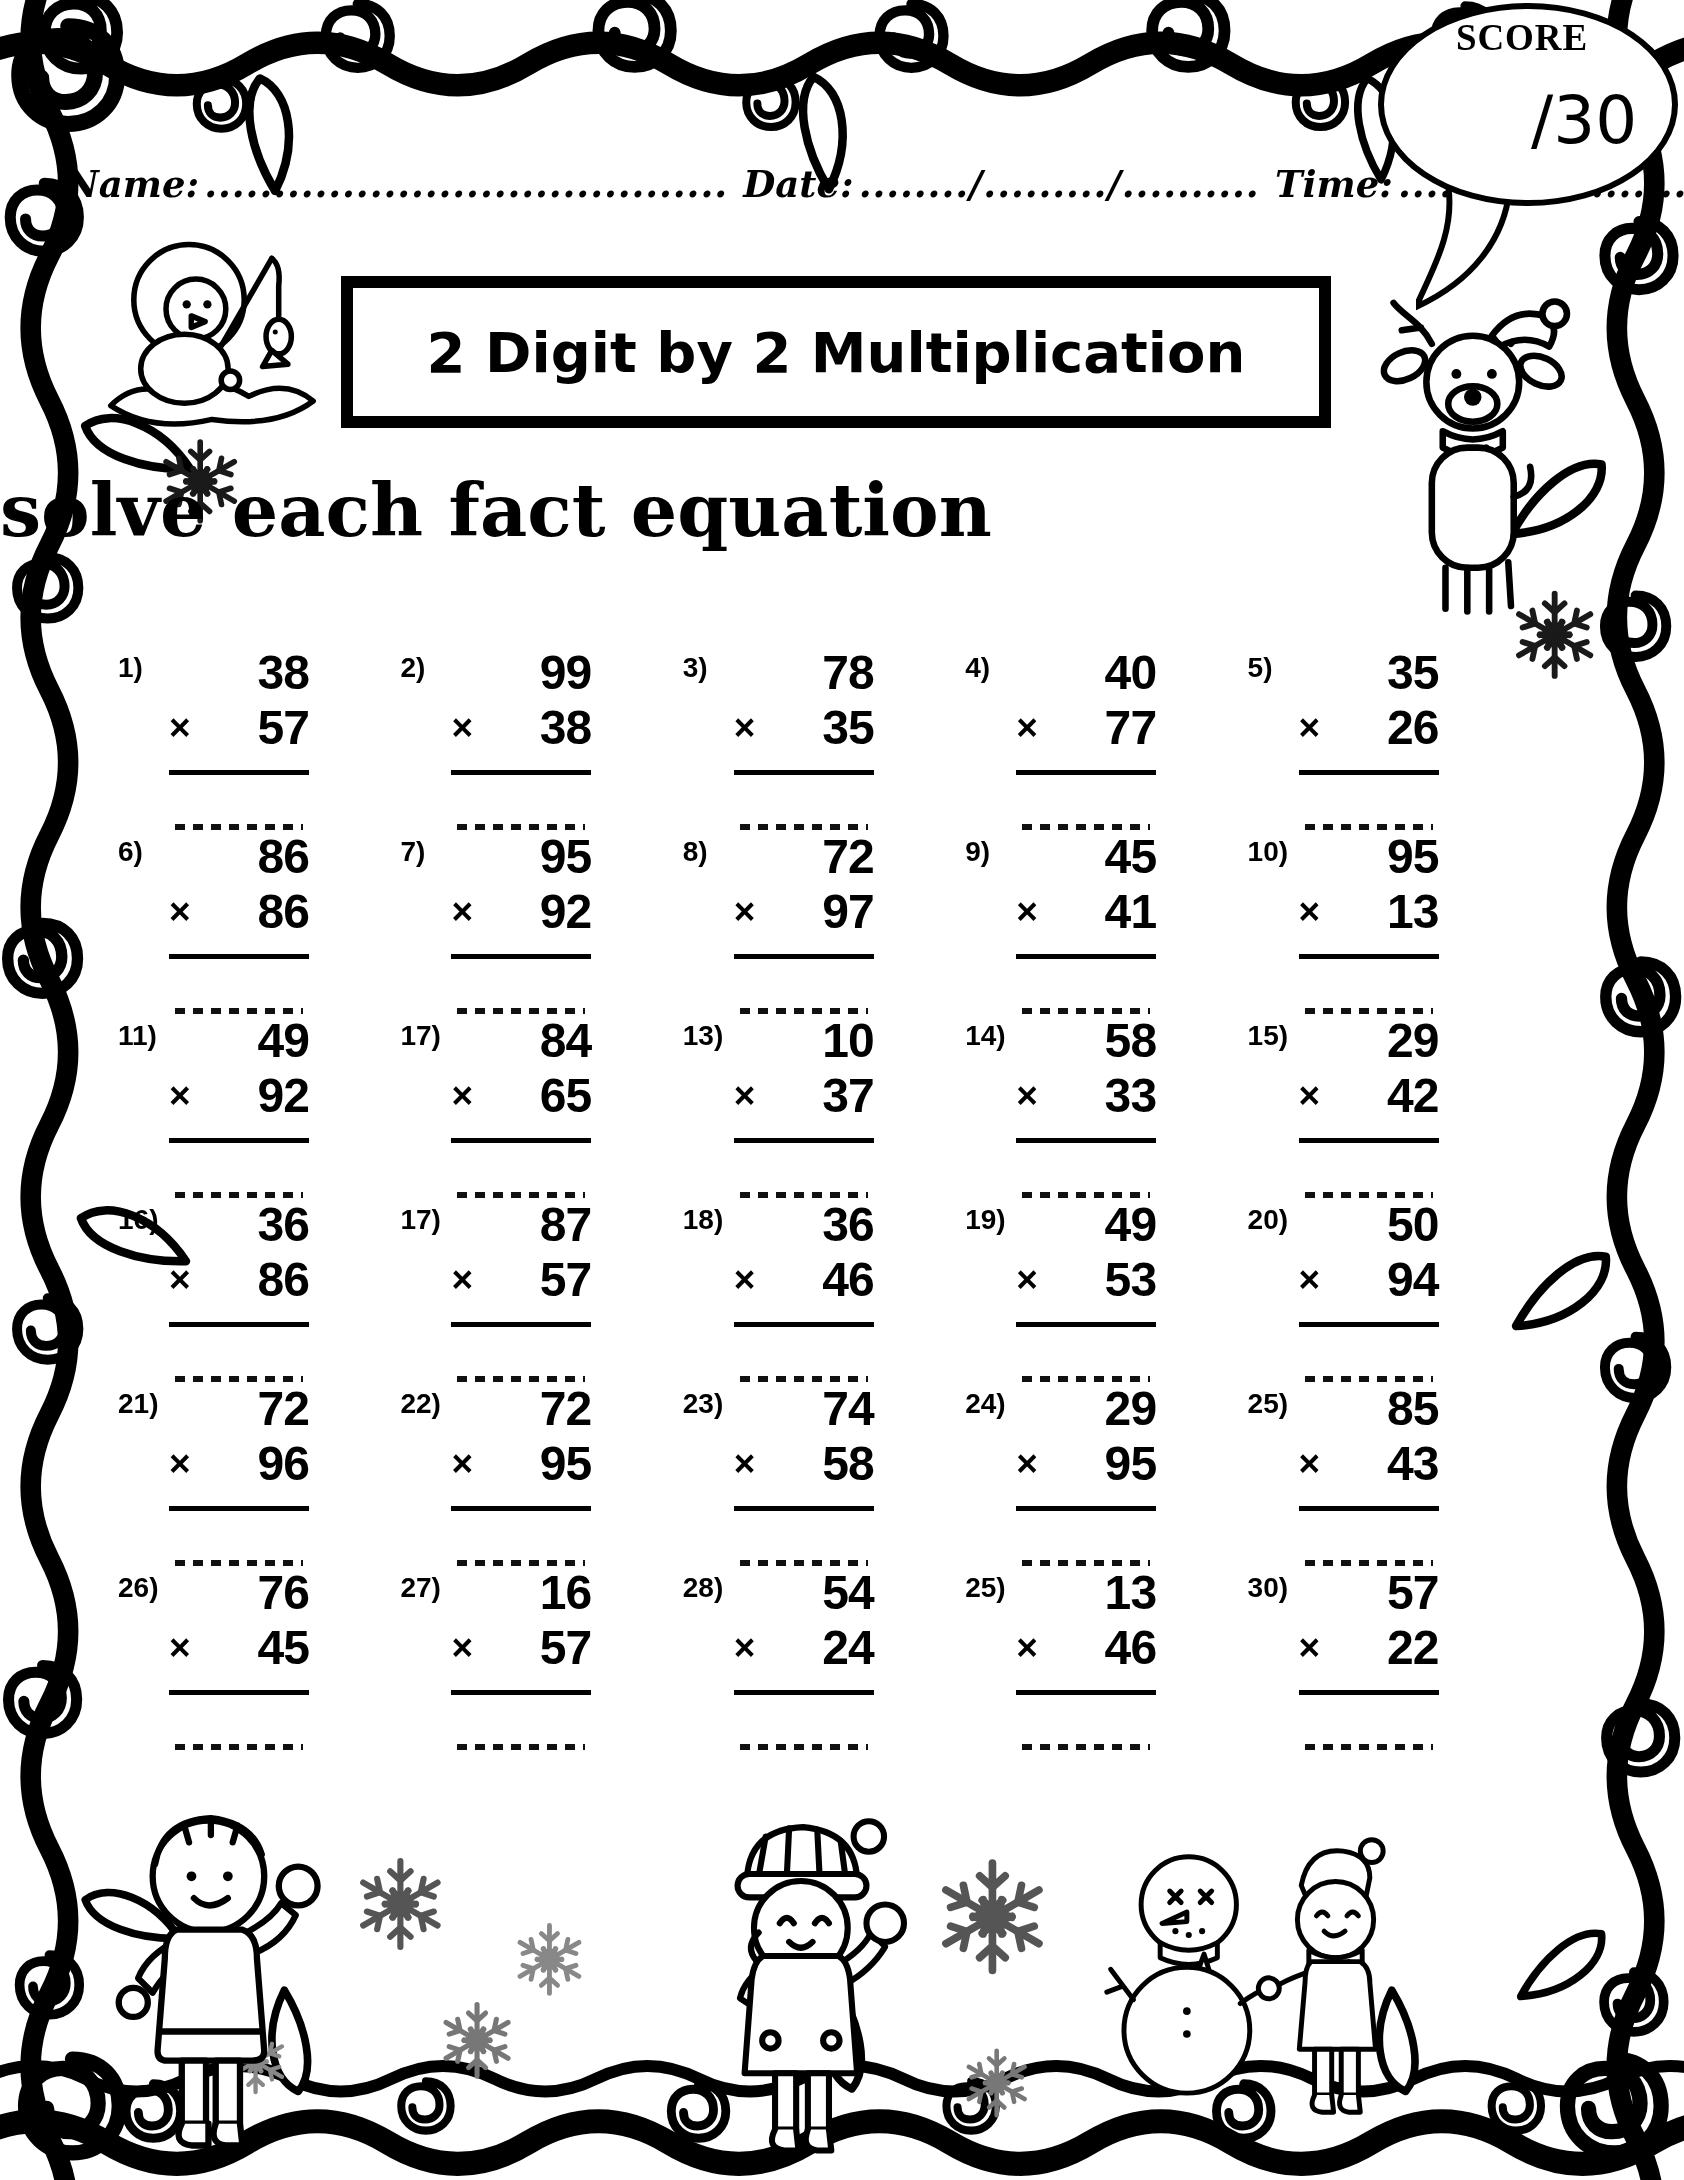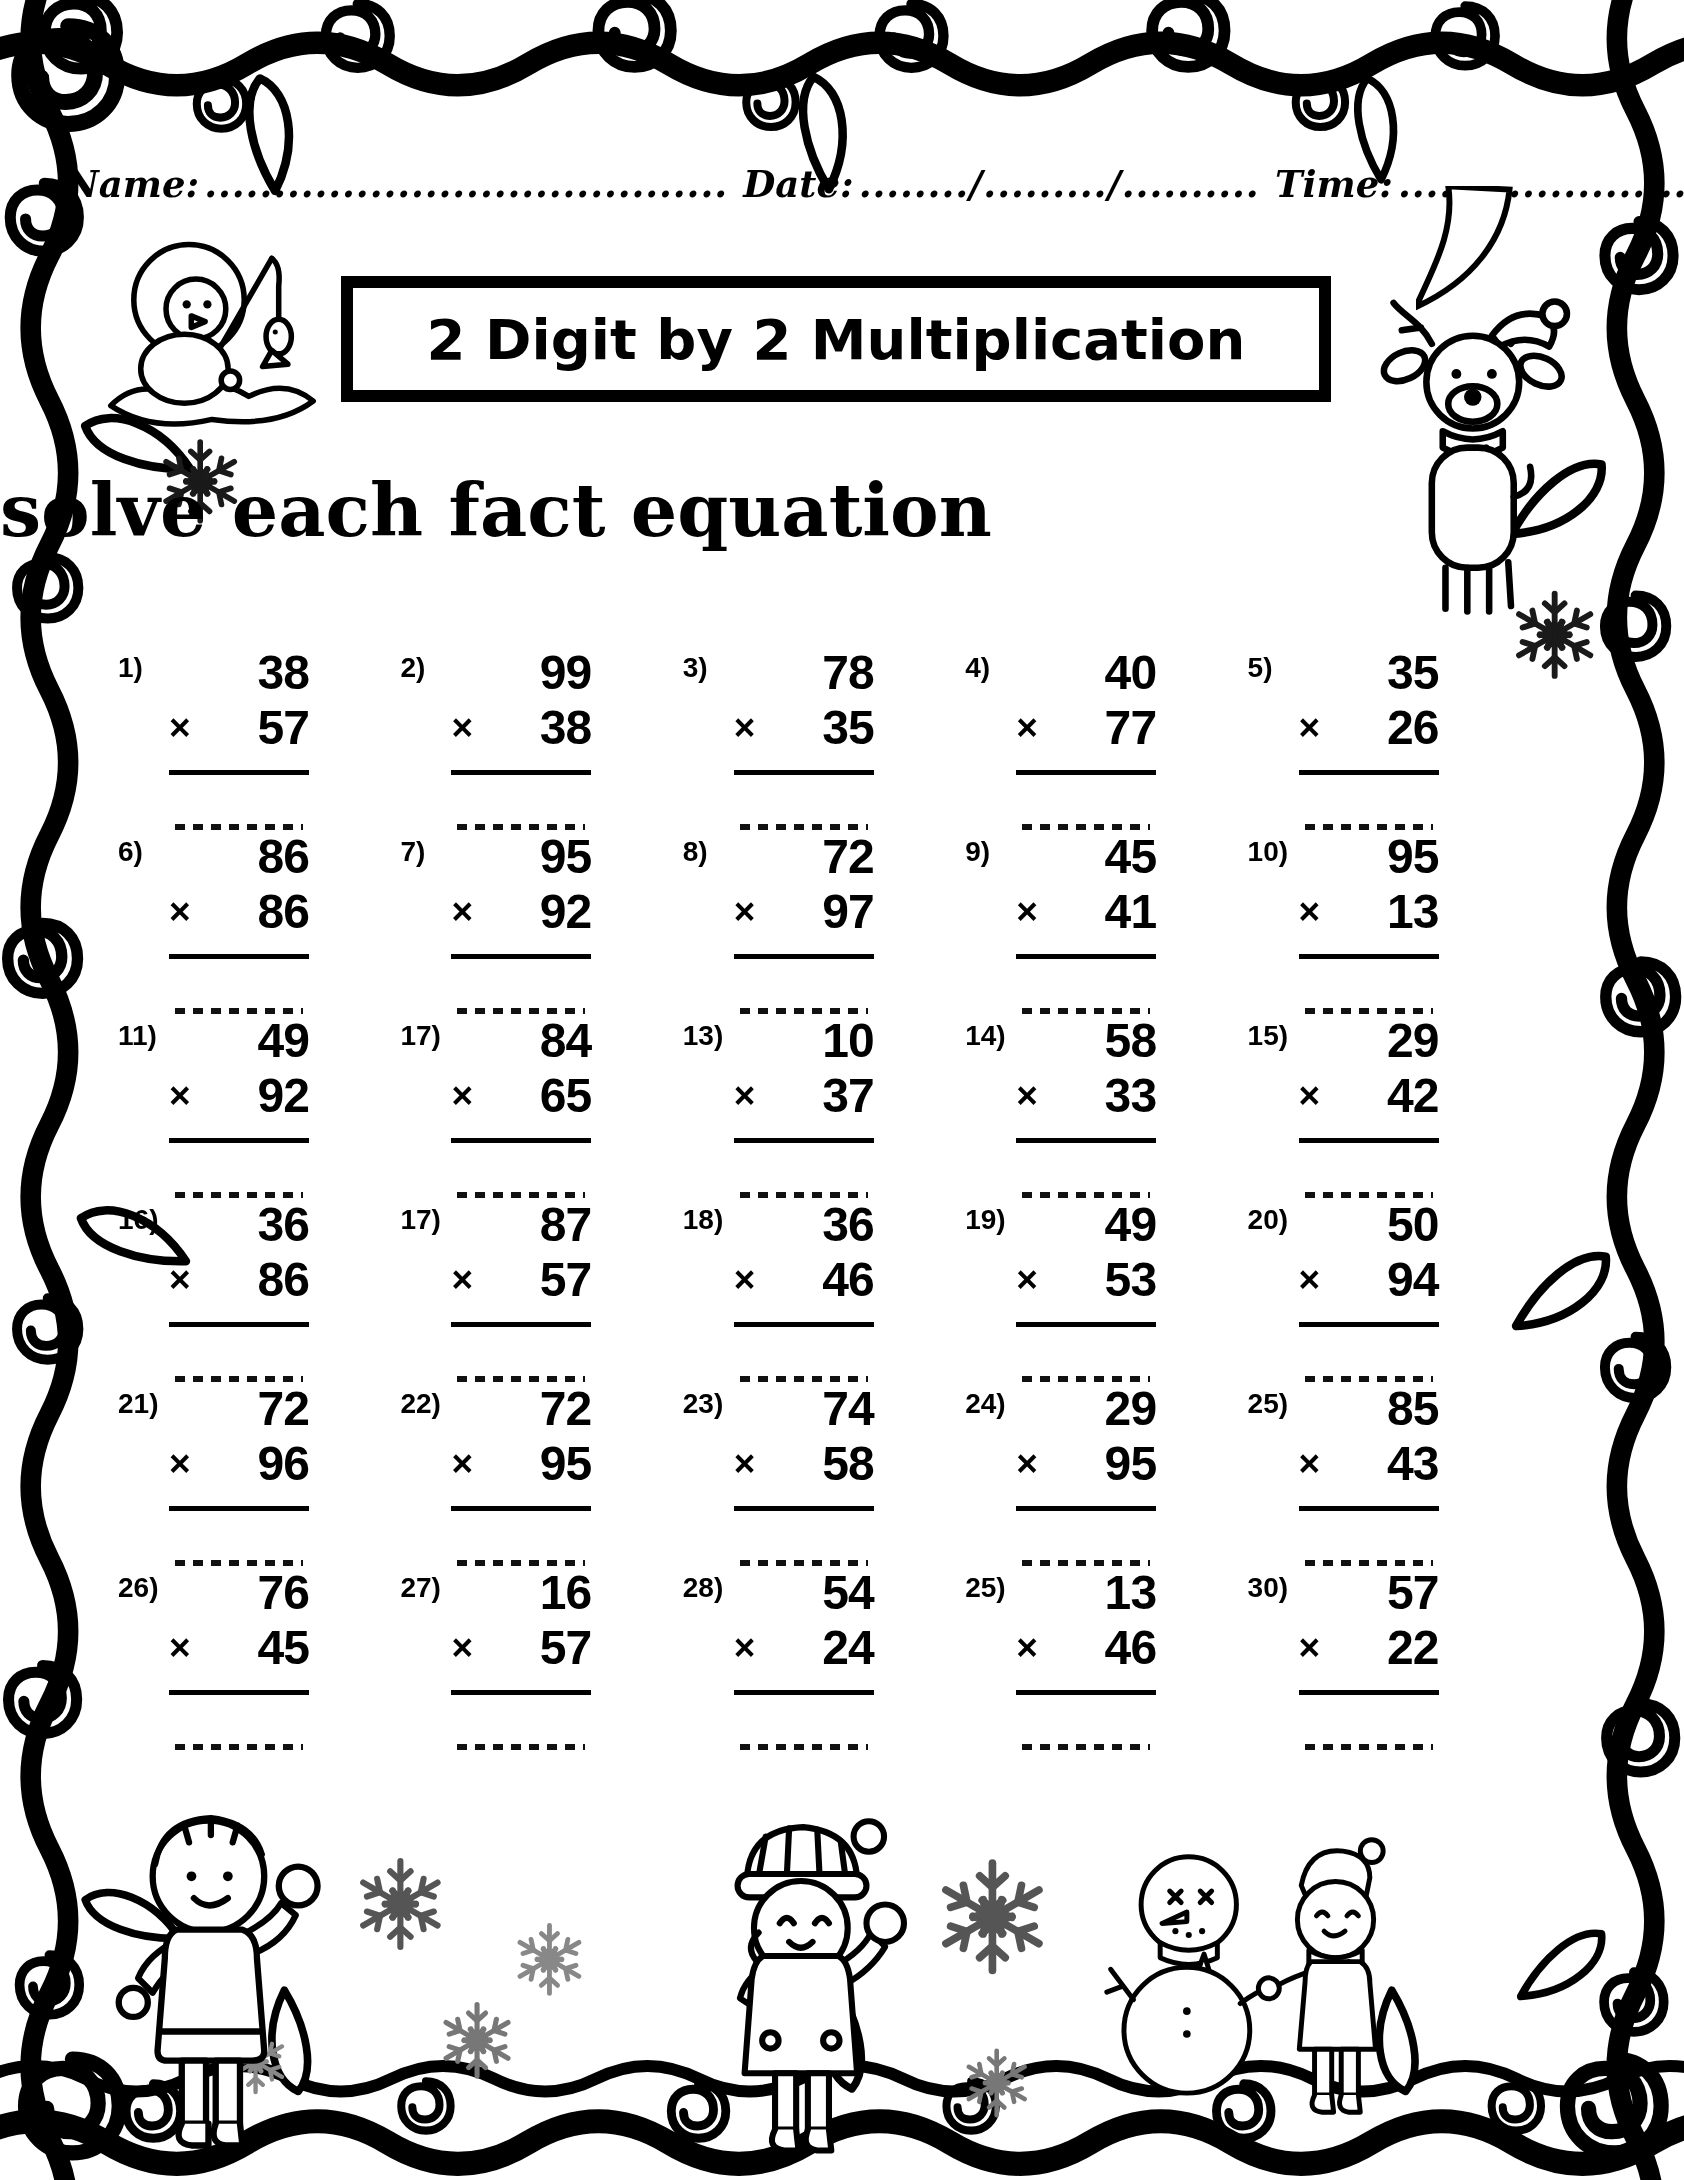--- a/index.html
+++ b/index.html
@@ -28,21 +28,21 @@
 
   
   .illus { position:absolute; z-index:2; }
   #penguin  { left:95px;  top:217px;  width:234px; height:230px; }
   #reindeer { left:1339px; top:296px;  width:273px; height:336px; }
   #boy      { left:95px;  top:1789px; width:256px; height:388px; }
   #girl     { left:660px;  top:1806px; width:277px; height:375px; }
   #snowpair { left:1103px; top:1793px; width:324px; height:383px; }
 
   
-  .title-box { position:absolute; left:341px; top:276px; width:990px; height:126px; z-index:2;
+  .title-box { position:absolute; left:341px; top:276px; width:990px; height:152px; z-index:2;
                border:12.8px solid #000; background:#fff; display:flex; align-items:center; justify-content:center; }
   .title-text { font-family:"DejaVu Sans", sans-serif; font-weight:bold; font-size:56px; letter-spacing:0; }
   .subtitle { position:absolute; left:0; top:467px; width:1627px; text-align:left; z-index:2;
               font-family:"DejaVu Serif", serif; font-weight:bold; font-size:73px; }
 
   
   .problems-grid { position:absolute; left:118px; top:649px; width:1412px; z-index:2;
                    display:grid; grid-template-columns:repeat(5,1fr); grid-auto-rows:184px; }
   .problem { display:flex; align-items:flex-start; }
   .p-label { width:51px; padding-top:3.4px; font-size:28px; font-weight:bold; }
@@ -154,20 +154,24 @@
         <use href="#flake" transform="translate(300,2420) rotate(0) scale(0.85)" color="#888"></use>
         <use href="#flake" transform="translate(560,2395) rotate(0) scale(1)" color="#777"></use>
         <use href="#flake" transform="translate(645,2300) rotate(0) scale(0.95)" color="#888"></use>
         <use href="#flake" transform="translate(1170,2445) rotate(0) scale(0.9)" color="#777"></use>
       </g>
   </svg>
 
   <svg class="score-tail" viewBox="0 0 120 150">
     <path d="M38,0 C 46,55 18,100 0,142 C 66,112 104,62 110,4 Z" fill="#fff" stroke="#000" stroke-width="7"></path>
   </svg>
+  <div class="score-bubble">
+    <div class="score-label">SCORE</div>
+    <div class="score-value">/30</div>
+  </div>
 
   <div class="header-line">
     <span class="lbl">Name:</span>
     <span class="dots">......................................</span>
     <span class="lbl">Date:</span>
     <span class="dots">......../........./..........</span>
     <span class="lbl">Time:</span>
     <span class="dots">..........................</span>
   </div>
 

